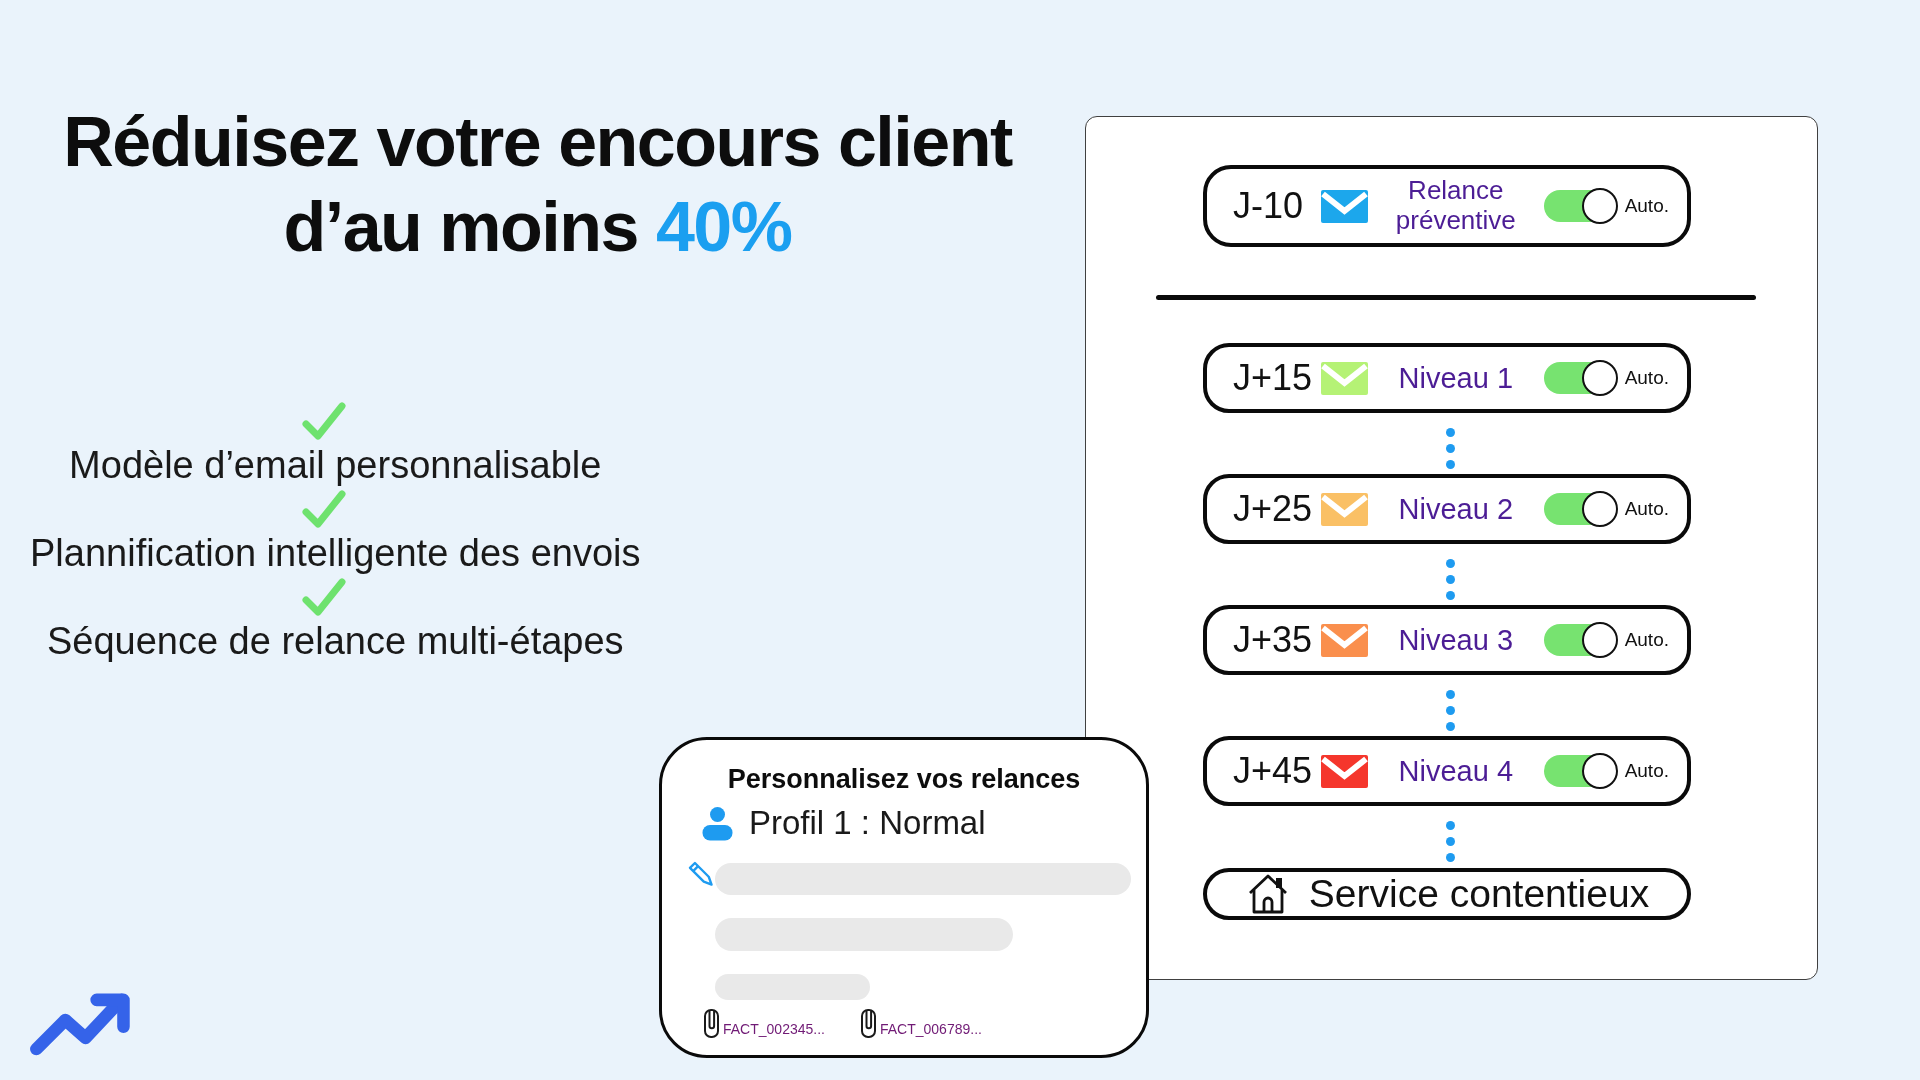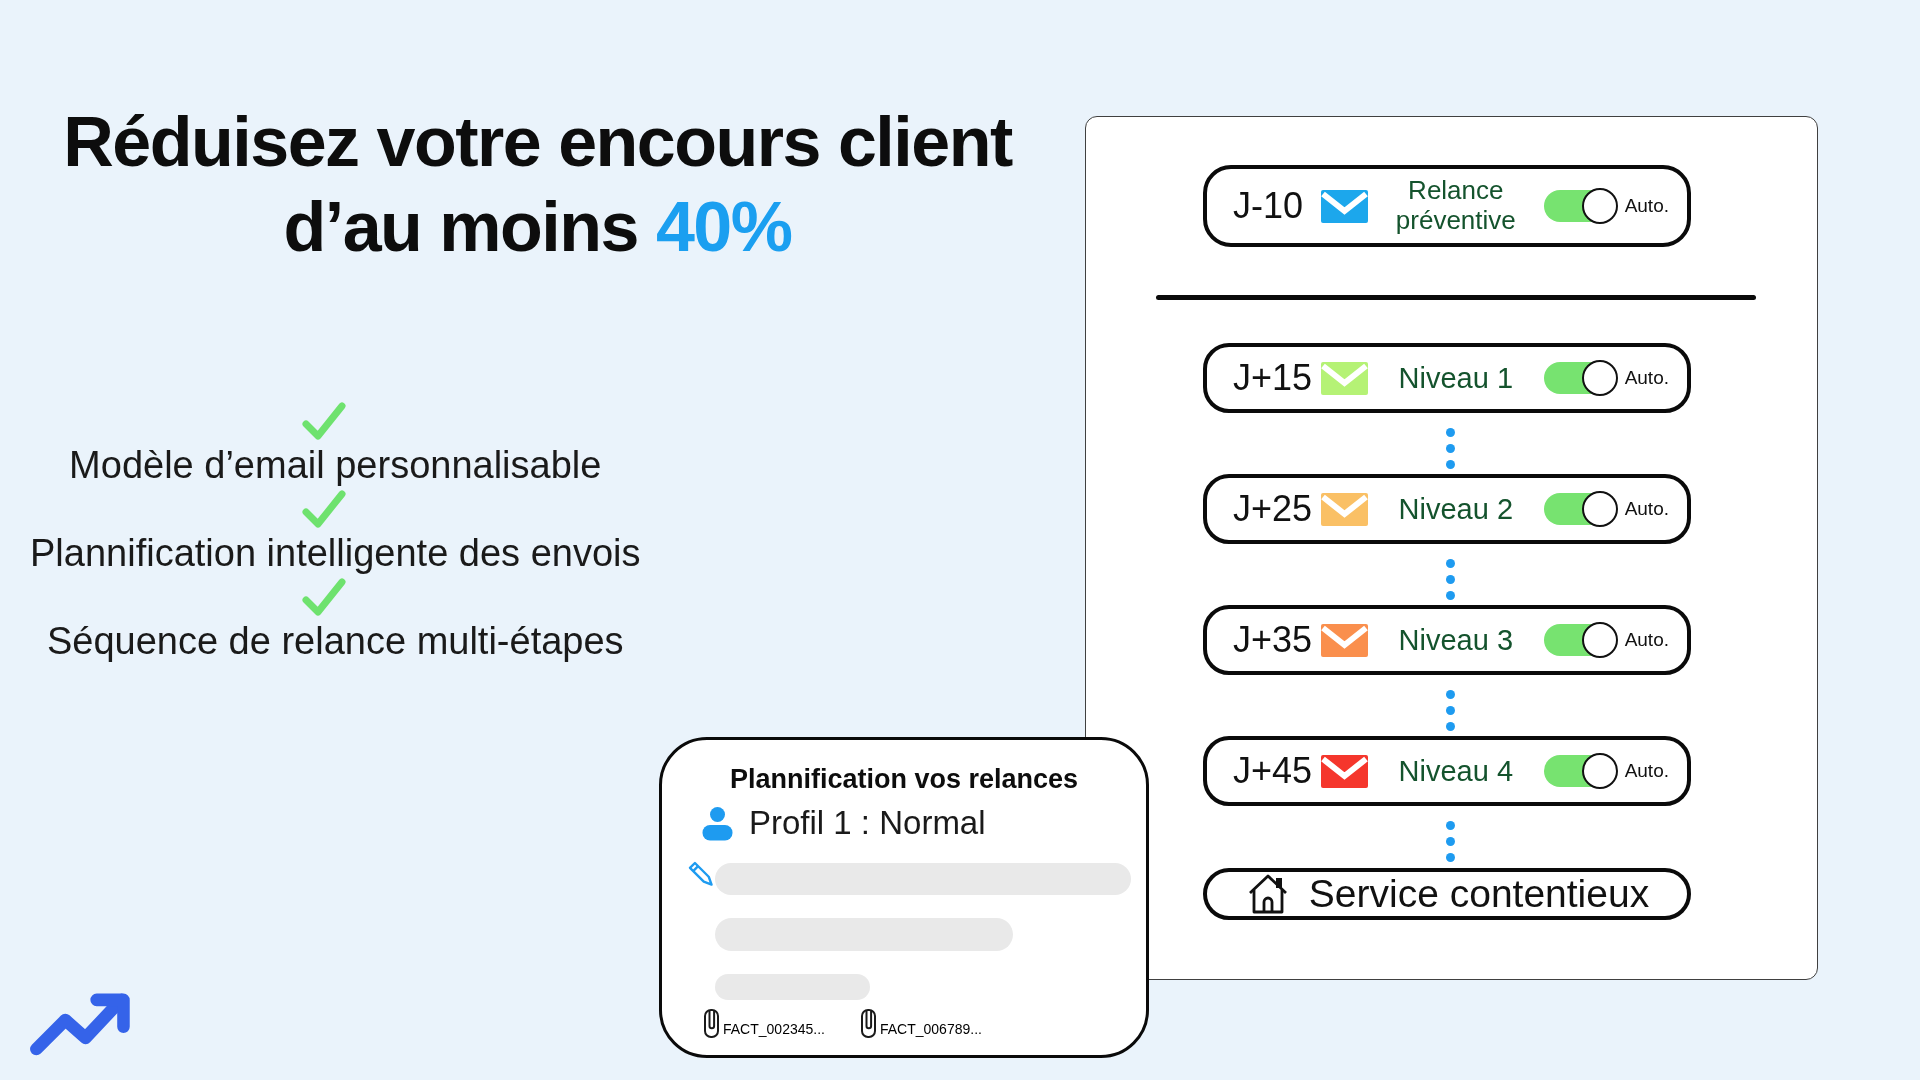--- a/index.html
+++ b/index.html
@@ -18,21 +18,21 @@
 
   .trend{position:absolute;left:25px;top:982px;}
 
   
   .flow-card{position:absolute;left:1085px;top:116px;width:733px;height:864px;background:#FFFFFF;
              border:1px solid #404040;border-radius:12px;box-sizing:border-box;}
   .frow{position:absolute;left:117px;width:488px;height:70px;background:#fff;border:4px solid #0A0A0A;
         border-radius:26px;box-sizing:border-box;display:flex;align-items:center;padding:0 18px 0 26px;}
   .frow .day{font-size:36px;color:#111;width:88px;flex:0 0 auto;}
   .frow .env{flex:0 0 auto;display:flex;}
-  .frow .lbl{flex:1;text-align:center;font-size:29px;color:#14532d;}
+  .frow .lbl{flex:1;text-align:center;font-size:29px;color:#4c1d95;}
   .frow.preventive{top:48px;height:82px;border-radius:28px;}
   .frow.preventive .lbl{font-size:26px;line-height:1.15;padding:0 6px;}
   .row-l1{top:226px;} .row-l2{top:357px;} .row-l3{top:488px;} .row-l4{top:619px;}
   .divider{position:absolute;left:70px;top:178px;width:600px;height:5px;background:#0A0A0A;border-radius:3px;}
 
   .toggle{position:relative;flex:0 0 auto;width:72px;height:32px;border-radius:16px;}
   .toggle .knob{position:absolute;top:-2px;right:-2px;width:32px;height:32px;background:#fff;
                 border:2px solid #111;border-radius:50%;}
   .auto{flex:0 0 auto;font-size:19px;color:#111;margin-left:9px;}
 
@@ -49,21 +49,21 @@
   .cust-title{position:absolute;left:0;top:24px;width:100%;text-align:center;font-size:27px;font-weight:700;color:#0D0D0D;}
   .profile{position:absolute;left:38px;top:64px;display:flex;align-items:center;}
   .profile .ptxt{font-size:33px;color:#1A1A1A;margin-left:14px;white-space:nowrap;}
   .pencil{position:absolute;left:23px;top:118px;}
   .bar{position:absolute;left:53px;border-radius:17px;}
   .bar1{top:123px;width:416px;height:32px;}
   .bar2{top:178px;width:298px;height:33px;}
   .bar3{top:234px;width:155px;height:26px;}
   .attachments{position:absolute;left:40px;top:268px;display:flex;gap:34px;align-items:flex-end;}
   .attach{display:flex;align-items:flex-end;}
-  .attach .alabel{font-size:14px;color:#000000;margin-left:2px;padding-bottom:2px;white-space:nowrap;}
+  .attach .alabel{font-size:14px;color:#701a75;margin-left:2px;padding-bottom:2px;white-space:nowrap;}
 </style>
 </head>
 <body>
 
 <div class="stage" style="background-color: rgb(234, 243, 251);">
 
   <div class="hero">
     <h1><span>Réduisez votre encours client</span><br>
       <span>d’au moins </span><span class="hl" style="color: rgb(27, 159, 240);">40%</span>
     </h1>
@@ -212,21 +212,21 @@
             <path d="M19 41 V31 a4 4 0 0 1 8 0 V41"></path>
           </g>
         </svg>
       </span>
       <span class="final-lbl">Service contentieux</span>
     </div>
 
   </div>
 
   <div class="cust-card">
-    <div class="cust-title">Plannification vos relances</div>
+    <div class="cust-title">Personnalisez vos relances</div>
 
     <div class="profile">
       <span style="display:flex;">
         <svg width="35" height="35" viewBox="0 0 35 35">
           <g fill="#1E9BF0">
             <circle cx="17.5" cy="8.5" r="7.5"></circle>
             <rect x="2.5" y="19" width="30" height="15.5" rx="7.5"></rect>
           </g>
         </svg>
       </span>

